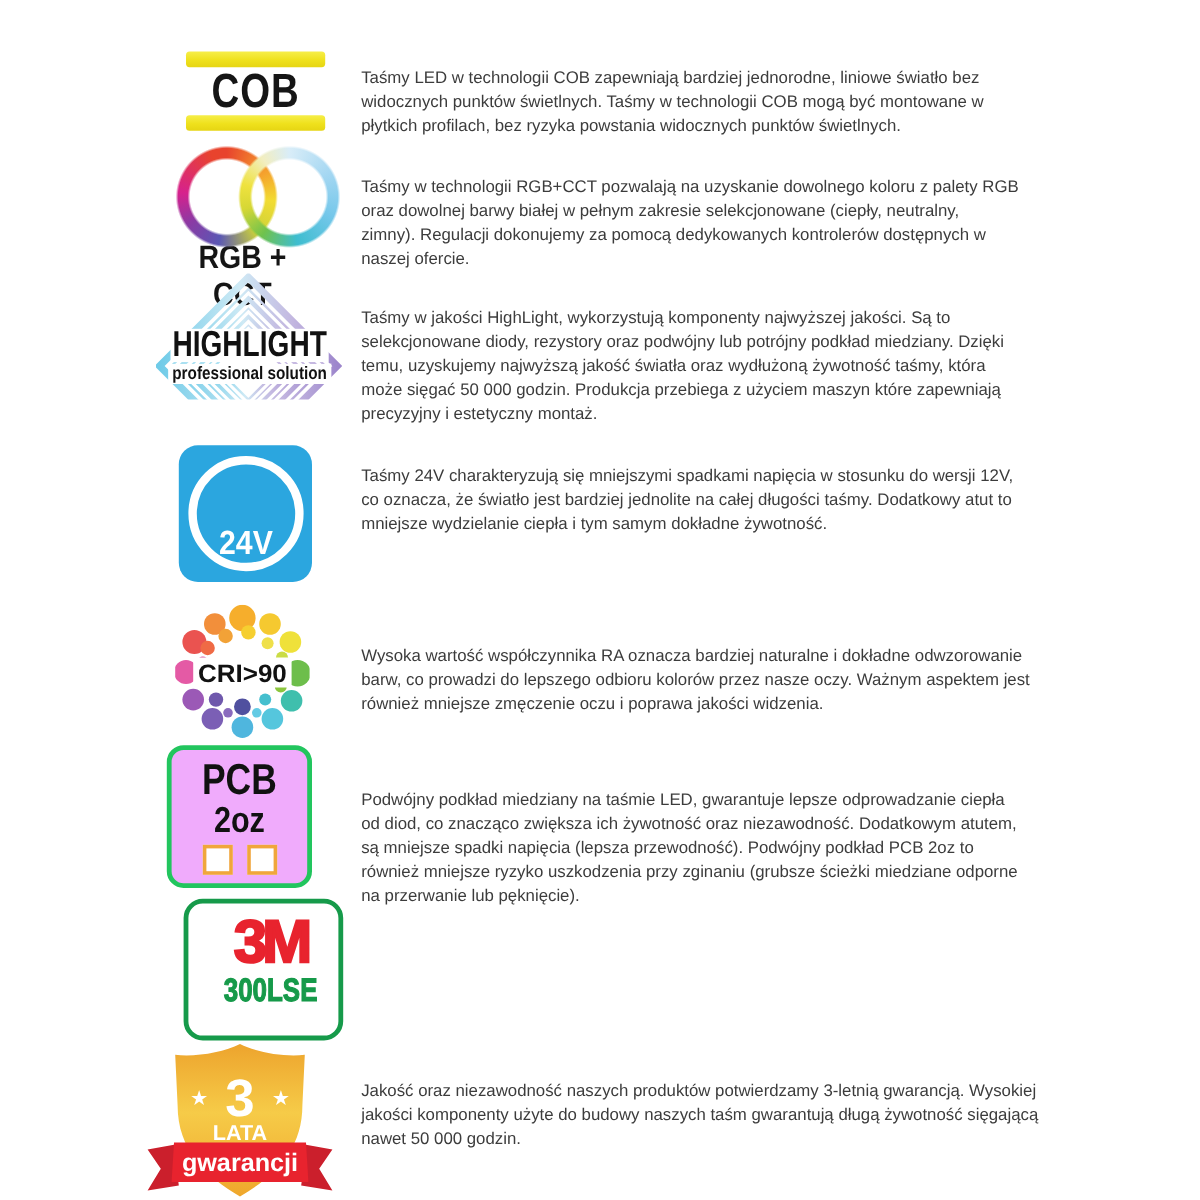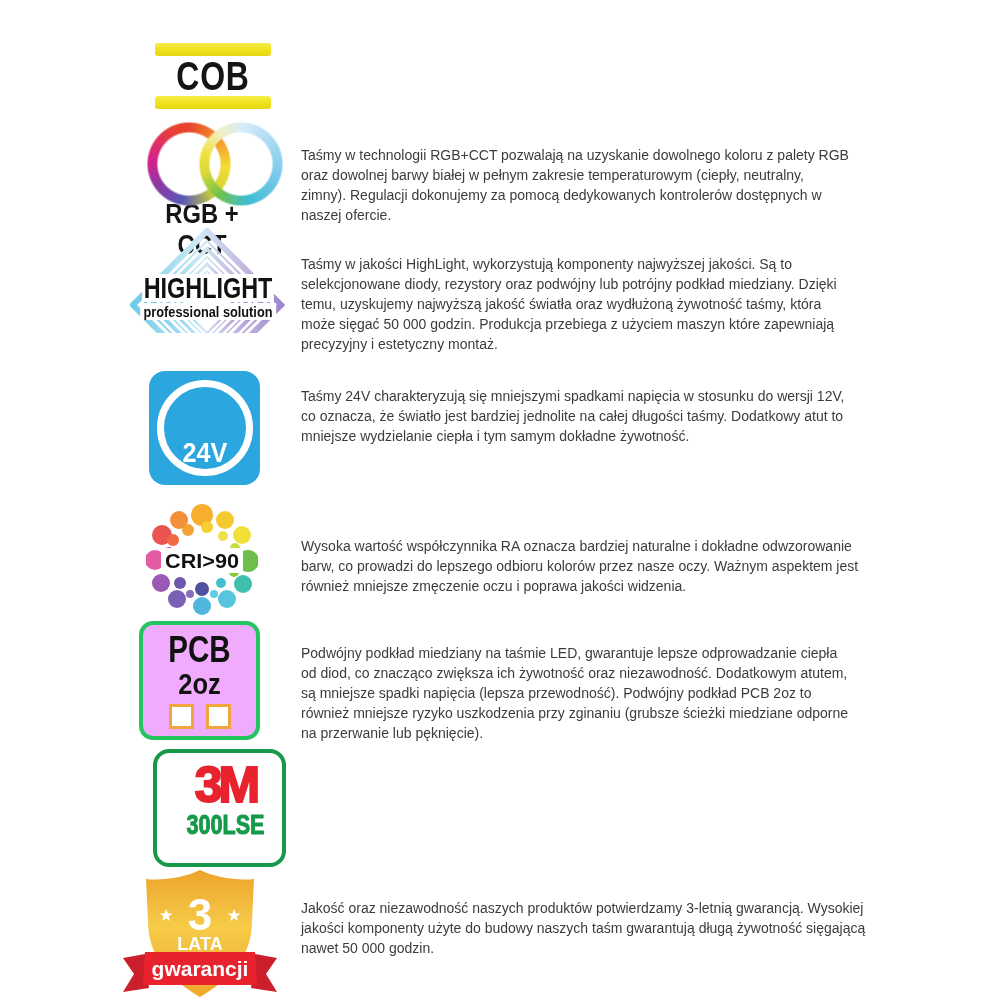--- a/index.html
+++ b/index.html
@@ -71,30 +71,33 @@
 <body>
 
 <div class="canvas">
 
   <section class="feature" style="top:40px;height:80px">
     <div class="cob">
       <div class="bar"></div>
       <span class="label">COB</span>
       <div class="bar"></div>
     </div>
+    <p class="para" style="top:0">Taśmy LED w technologii COB zapewniają bardziej jednorodne, liniowe światło bez
+widocznych punktów świetlnych. Taśmy w technologii COB mogą być montowane w
+płytkich profilach, bez ryzyka powstania widocznych punktów świetlnych.</p>
   </section>
 
   <section class="feature" style="top:121px;height:110px">
     <div class="rings">
       <div class="ring left"></div>
       <div class="ring right"></div>
     </div>
     <div class="rgbcct-label">RGB + CCT</div>
     <p class="para" style="top:10px">Taśmy w technologii RGB+CCT pozwalają na uzyskanie dowolnego koloru  z palety RGB
-oraz dowolnej barwy białej w pełnym zakresie temperaturowym (ciepły, neutralny,
+oraz dowolnej barwy białej w pełnym zakresie selekcjonowane (ciepły, neutralny,
 zimny). Regulacji dokonujemy za pomocą dedykowanych kontrolerów dostępnych w
 naszej ofercie.</p>
   </section>
 
   <section class="feature" style="top:228px;height:120px">
     <div class="hl">
       <svg width="155" height="105" viewBox="0 0 155 105">
         <defs>
           <linearGradient id="hlgrad" x1="0" y1="0" x2="1" y2="0">
             <stop offset="0" stop-color="#6fcbe8"></stop>
@@ -172,21 +175,21 @@
 
   <section class="feature" style="top:621px;height:120px">
     <div class="pcb">
       <div class="t1">PCB</div>
       <div class="t2">2oz</div>
       <div class="pads">
         <div class="pad"></div>
         <div class="pad"></div>
       </div>
     </div>
-    <p class="para" style="top:8px">Podwójny podkład miedziany na taśmie LED, gwarantuje lepsze odprowadzanie ciepła
+    <p class="para" style="top:21px">Podwójny podkład miedziany na taśmie LED, gwarantuje lepsze odprowadzanie ciepła
 od diod, co znacząco zwiększa ich żywotność oraz niezawodność. Dodatkowym atutem,
 są mniejsze spadki napięcia (lepsza przewodność). Podwójny podkład PCB 2oz to
 również mniejsze ryzyko uszkodzenia przy zginaniu (grubsze ścieżki miedziane odporne
 na przerwanie lub pęknięcie).</p>
   </section>
 
   <section class="feature" style="top:749px;height:115px">
     <div class="m3">
       <div class="logo">3M</div>
       <div class="series">300LSE</div>

